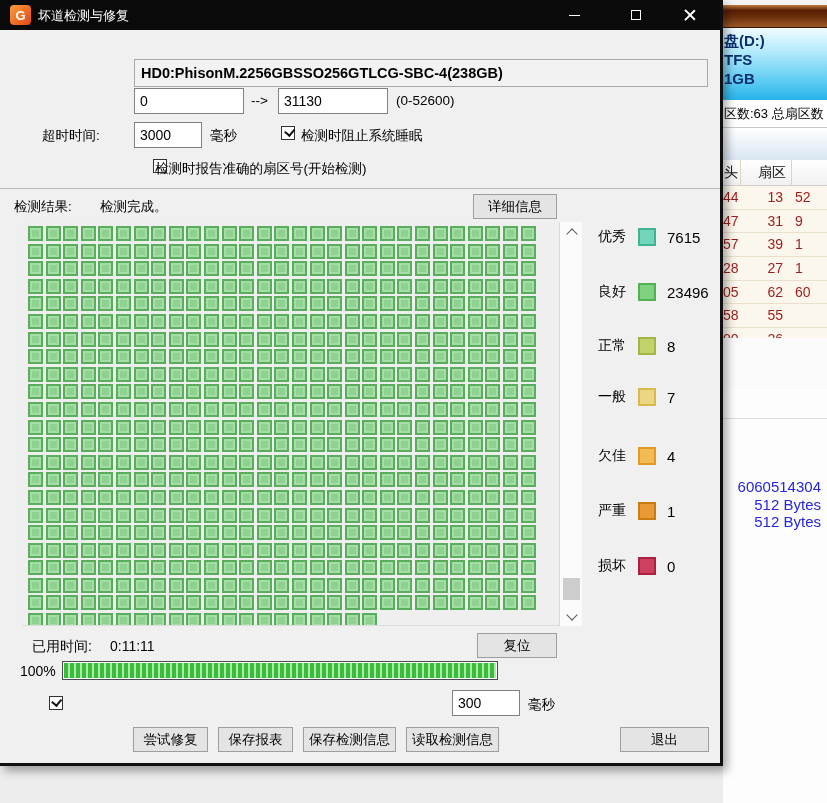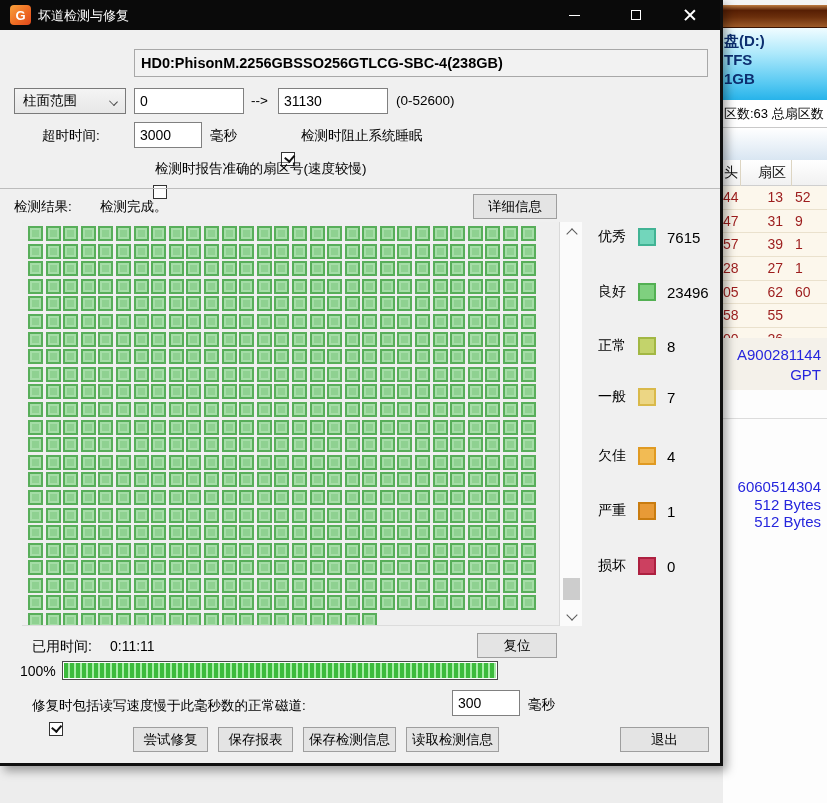--- a/index.html
+++ b/index.html
@@ -153,24 +153,20 @@
       <span class="c1">58</span>
       <span class="c2">55</span>
       <span class="c3"></span>
       </div>
     <div class="bg-row">
       <span class="c1">00</span>
       <span class="c2">26</span>
       <span class="c3"></span>
       </div>
   </div>
-  <div class="bg-blueblock1">
-    <span style="top:8px">A900281144</span>
-    <span style="top:28px">GPT</span>
-  </div>
   <div class="bg-rest">
     <div class="bg-sep" style="top:28px"></div>
     <span class="bg-bluetext" style="top:88px">6060514304</span>
     <span class="bg-bluetext" style="top:106px">512 Bytes</span>
     <span class="bg-bluetext" style="top:123px">512 Bytes</span>
   </div>
 </div>
 
 <div class="dialog">
   <div class="titlebar">
@@ -184,42 +180,38 @@
     <div class="cap-btn cap-max">
         <div class="glyph-max"></div>
       </div>
     <div class="cap-btn cap-close">
         <div class="glyph-close"></div>
       </div>
   </div>
 
   <div class="dbody">
     
-    <div class="diskbox abs" style="left:134px;top:19px;width:574px;height:28px">HD0:PhisonM.2256GBSSO256GTLCG-SBC-4(238GB)</div>
-
-    
-    <div class="combo abs" style="left:14px;top:58px;width:112px;height:26px">
-      <span>柱面范围</span>
-      <span class="chev"></span>
-    </div>
+    <div class="diskbox abs" style="left:134px;top:29px;width:574px;height:28px">HD0:PhisonM.2256GBSSO256GTLCG-SBC-4(238GB)</div>
+
+    
     <input class="tbox abs" style="left: 134px; top: 58px; width: 110px; height: 26px;" value="0">
     <span class="lbl abs" style="left:251px;top:63px">--&gt;</span>
     <input class="tbox abs" style="left: 278px; top: 58px; width: 110px; height: 26px;" value="31130">
     <span class="lbl abs" style="left:396px;top:63px">(0-52600)</span>
 
     
     <span class="lbl abs" style="left:42px;top:97px">超时时间:</span>
     <input class="tbox abs" style="left: 134px; top: 92px; width: 68px; height: 26px;" value="3000">
     <span class="lbl abs" style="left:210px;top:97px">毫秒</span>
     <span class="cb checked abs" style="left:281px;top:96px"></span>
     <span class="lbl abs" style="left:301px;top:97px">检测时阻止系统睡眠</span>
 
     
     <span class="cb abs" style="left:135px;top:129px"></span>
-    <span class="lbl abs" style="left:155px;top:130px">检测时报告准确的扇区号(速度较慢)</span>
+    <span class="lbl abs" style="left:155px;top:130px">检测时报告准确的扇区号(开始检测)</span>
 
     <div class="hr" style="top:158px"></div>
 
     
     <span class="lbl abs" style="left:14px;top:168px">检测结果:</span>
     <span class="lbl abs" style="left:100px;top:168px">检测完成。</span>
     <div class="btn abs" style="left:473px;top:164px;width:84px;height:25px">详细信息</div>
 
     
     <div class="grid-panel" id="blockGrid">
@@ -983,21 +975,20 @@
     <div class="btn abs" style="left:477px;top:603px;width:80px;height:25px">复位</div>
 
     
     <span class="lbl abs" style="left:20px;top:633px;font-size:14px">100%</span>
     <div class="pbar">
         <div class="pfill"></div>
       </div>
 
     
     <span class="cb checked abs" style="left:12px;top:666px"></span>
-    <span class="lbl abs" style="left:32px;top:667px">修复时包括读写速度慢于此毫秒数的正常磁道:</span>
     <input class="tbox abs" style="left: 452px; top: 660px; width: 68px; height: 26px;" value="300">
     <span class="lbl abs" style="left:528px;top:666px">毫秒</span>
 
     
     <div class="btn abs" style="left:133px;top:697px;width:75px;height:25px">尝试修复</div>
     <div class="btn abs" style="left:218px;top:697px;width:75px;height:25px">保存报表</div>
     <div class="btn abs" style="left:303px;top:697px;width:93px;height:25px">保存检测信息</div>
     <div class="btn abs" style="left:406px;top:697px;width:93px;height:25px">读取检测信息</div>
     <div class="btn abs" style="left:620px;top:697px;width:89px;height:25px">退出</div>
   </div>

